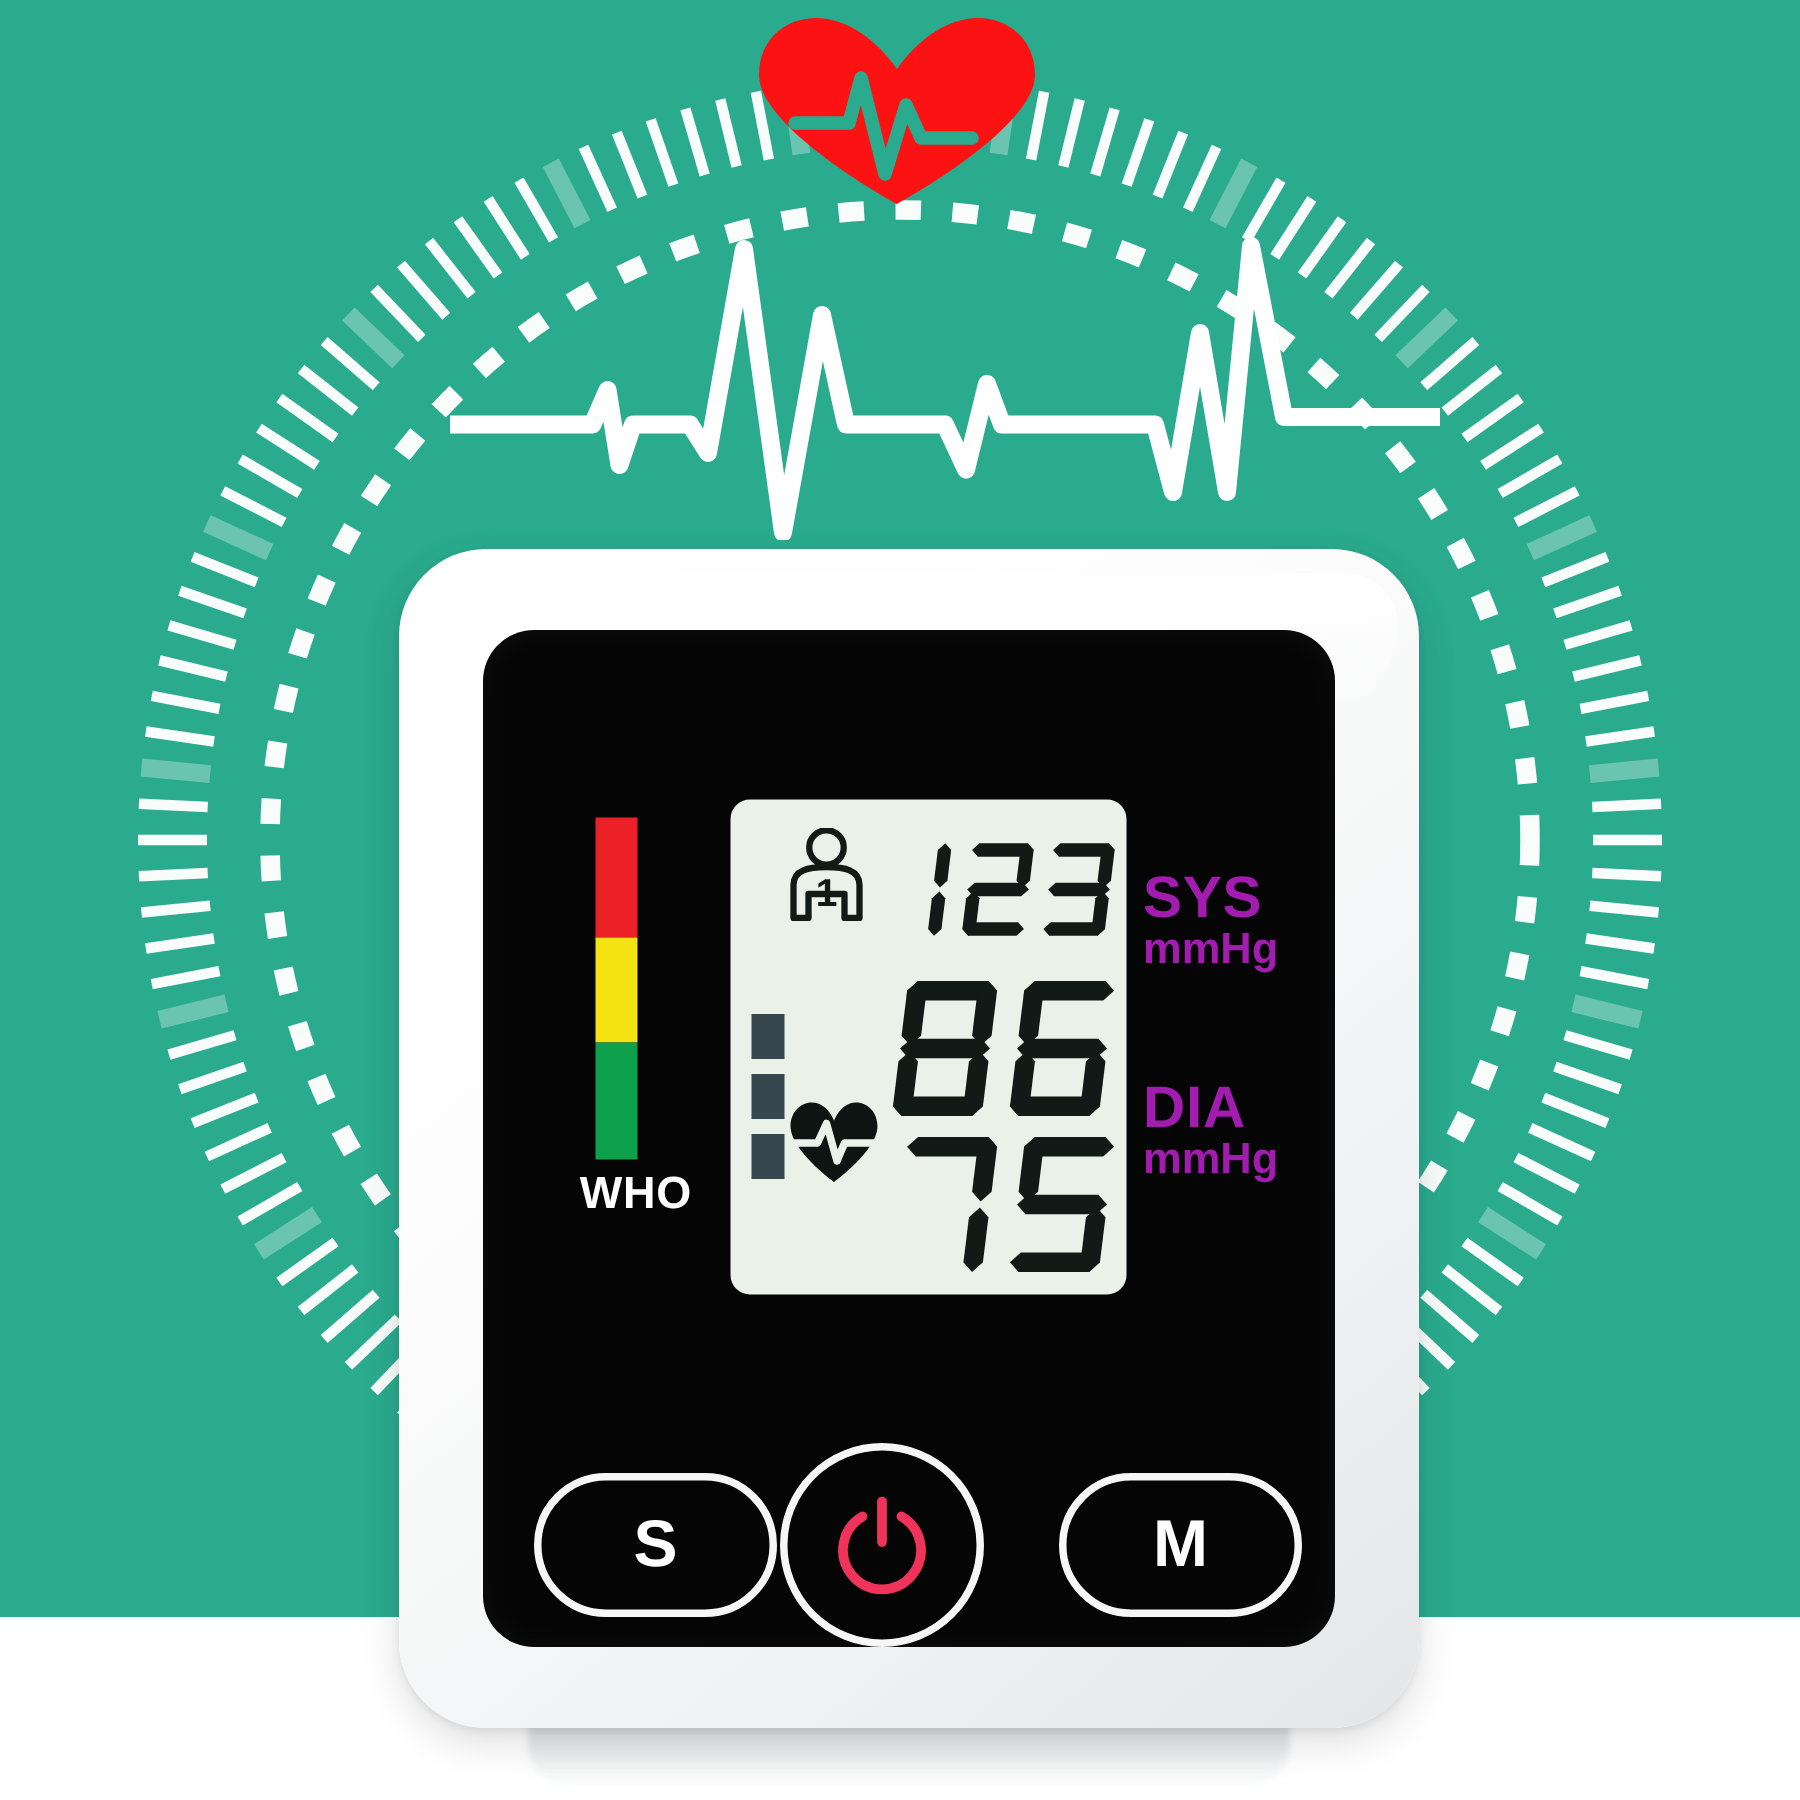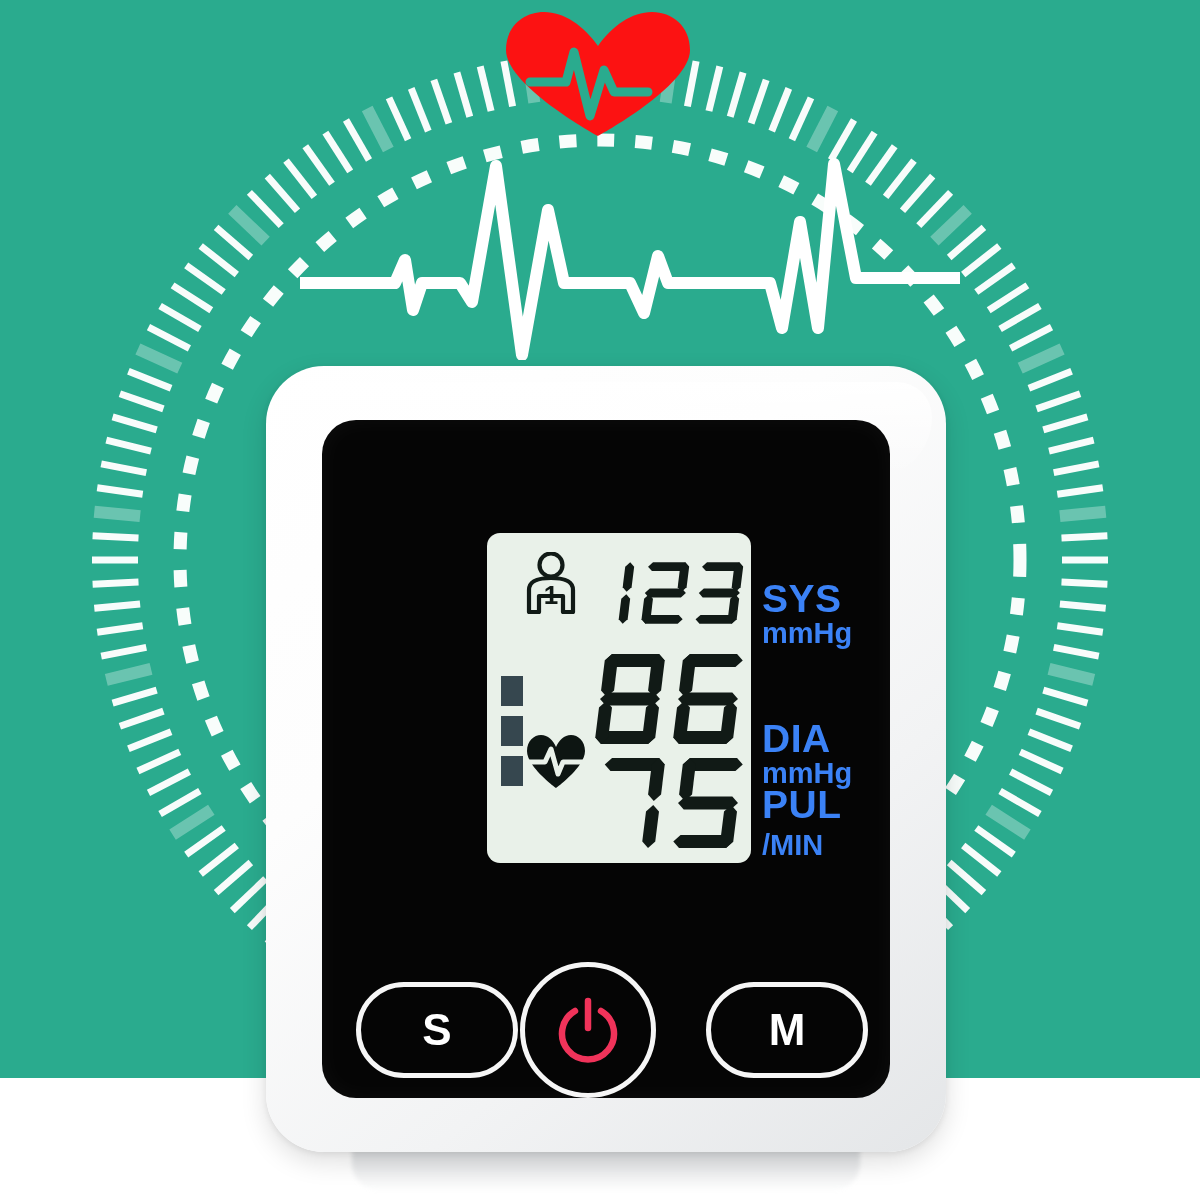--- a/index.html
+++ b/index.html
@@ -74,21 +74,21 @@
 
   .digits{position:absolute;left:98px;top:6px;width:160px;height:318px;}
   .digit-row{position:absolute;left:0;width:160px;height:104px;display:flex;
              justify-content:flex-end;align-items:center;gap:4px;}
   .row-sys{top:2px;}
   .row-dia{top:108px;}
   .row-pul{top:212px;}
   .seven-seg{width:74px;height:104px;display:block;}
 
   
-  .units{position:absolute;left:762px;top:556px;width:120px;height:312px;color:#3b82f6;}
+  .units{position:absolute;left:762px;top:556px;width:120px;height:312px;color:#a21caf;}
   .unit-group{position:absolute;left:0;width:120px;}
   .ug-sys{top:24px;}
   .ug-dia{top:128px;margin-top:36px;}
   .ug-pul{top:230px;}
   .unit-main{font-size:39px;font-weight:700;line-height:0.98;letter-spacing:0.5px;}
   .unit-sub{font-size:29px;font-weight:700;line-height:1.05;letter-spacing:0px;}
   .ug-pul .unit-sub{margin-top:6px;}
 
   
   .btn-row{position:absolute;left:352px;top:960px;width:510px;height:128px;}
@@ -265,20 +265,28 @@
   </svg>
 
   <div class="device-shadow"></div>
 
   <div class="device">
     <div class="bezel-gloss" style="left:14px;top:16px;width:652px;height:96px;"></div>
   </div>
 
   <div class="device-face"></div>
 
+  <div class="who-block">
+    <div class="who-bars">
+      <div class="who-seg red"></div>
+      <div class="who-seg yellow"></div>
+      <div class="who-seg green"></div>
+    </div>
+    <div class="who-label">WHO</div>
+  </div>
 
   <div class="lcd">
 
     <div class="lcd-bars">
       <div class="lcd-bar"></div>
       <div class="lcd-bar"></div>
       <div class="lcd-bar"></div>
     </div>
 
     <svg class="user-icon" viewBox="0 0 56 62">
@@ -367,24 +375,20 @@
 
   <div class="units">
     <div class="unit-group ug-sys">
       <div class="unit-main">SYS</div>
       <div class="unit-sub">mmHg</div>
     </div>
     <div class="unit-group ug-dia">
       <div class="unit-main">DIA</div>
       <div class="unit-sub">mmHg</div>
     </div>
-    <div class="unit-group ug-pul">
-      <div class="unit-main">PUL</div>
-      <div class="unit-sub">/MIN</div>
-    </div>
   </div>
 
   <div class="btn-row">
     <div class="btn btn-pill btn-s">S</div>
 
     <div class="btn btn-power">
       <svg class="power-glyph" viewBox="0 0 66 66">
         <path d="M20 14 A 26 26 0 1 0 46 14" fill="none" stroke="#f0335a" stroke-width="6.5" stroke-linecap="round"></path>
         <line x1="33" y1="4" x2="33" y2="31" stroke="#f0335a" stroke-width="6.5" stroke-linecap="round"></line>
       </svg>

